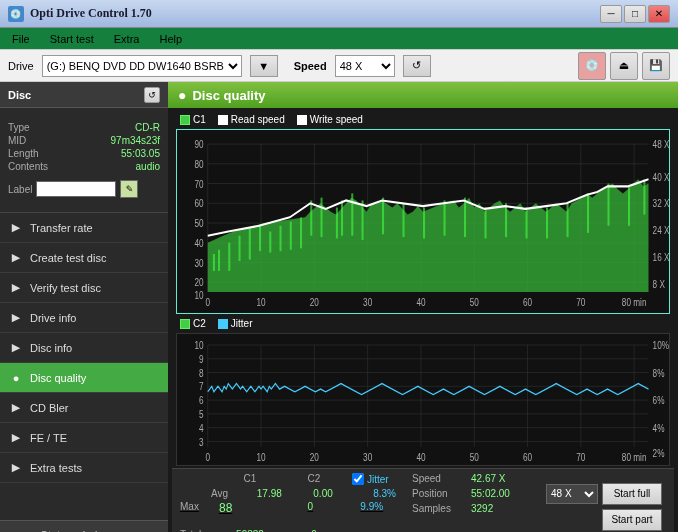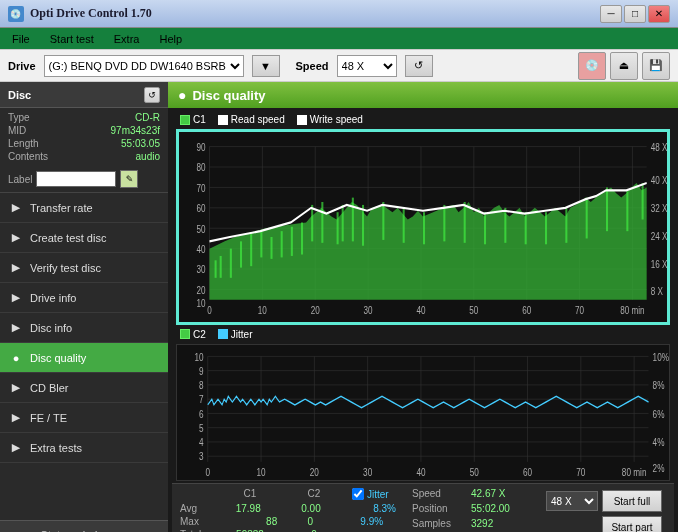--- a/index.html
+++ b/index.html
@@ -37,21 +37,21 @@
     
     .drive-bar {
       background: #f0f0f0;
       height: 32px;
       display: flex;
       align-items: center;
       padding: 0 8px;
       border-bottom: 1px solid #ccc;
       gap: 8px;
     }
-    .drive-label { font-size: 11px; font-weight: bold; }
+    .drive-label { font-size: 11px; font-weight: normal; }
     .drive-select { height: 22px; font-size: 11px; border: 1px solid #999; background: white; min-width: 200px; }
     .drive-arrow-btn { width: 28px; height: 22px; border: 1px solid #999; background: linear-gradient(to bottom, #e8e8e8, #d0d0d0); cursor: pointer; display: flex; align-items: center; justify-content: center; }
     .speed-label { font-size: 11px; font-weight: bold; margin-left: 8px; }
     .speed-select { height: 22px; font-size: 11px; border: 1px solid #999; background: white; width: 60px; }
     .toolbar-btn { width: 28px; height: 28px; border: 1px solid #999; background: linear-gradient(to bottom, #e8e8e8, #d0d0d0); cursor: pointer; display: flex; align-items: center; justify-content: center; border-radius: 2px; }
     
     
     .main-layout {
       display: flex;
       height: 466px;
@@ -69,21 +69,21 @@
       background: #3a3a3a;
       padding: 4px 8px;
       display: flex;
       align-items: center;
       justify-content: space-between;
       border-bottom: 1px solid #555;
       height: 26px;
     }
     .disc-header-text { color: white; font-size: 11px; font-weight: bold; }
     .disc-info-section {
-      padding: 4px 8px;
+      padding: 14px 8px;
       border-bottom: 1px solid #444;
     }
     .disc-info-row { display: flex; justify-content: space-between; margin-bottom: 2px; }
     .disc-info-key { color: #aaa; font-size: 10px; }
     .disc-info-val { color: #88ff88; font-size: 10px; }
     .label-row { display: flex; align-items: center; gap: 4px; margin-top: 8px; }
     .label-input { width: 80px; height: 16px; font-size: 10px; border: 1px solid #666; background: white; }
     .label-btn { width: 18px; height: 18px; border: 1px solid #666; background: #c8e0a0; cursor: pointer; display: flex; align-items: center; justify-content: center; font-size: 9px; }
     
     .sidebar-item {
@@ -152,21 +152,21 @@
       font-size: 10px;
     }
     .legend-item { display: flex; align-items: center; gap: 3px; }
     .legend-dot { width: 10px; height: 10px; }
     
     .chart-upper {
       flex: 1.4;
       background: #111;
       position: relative;
       margin: 0 4px;
-      border: 3px solid #5eead4;
+      border: 1px solid #5eead4;
     }
     .chart-lower {
       flex: 1;
       background: #111;
       position: relative;
       margin: 0 4px;
       border: 1px solid #333;
     }
     
     
@@ -497,29 +497,29 @@
         <div style="display:flex; flex-direction:column; min-width:200px;">
           <div style="display:flex; gap:4px; margin-bottom:3px;">
             <span style="width:36px; font-size:10px; color:#aaa;"></span>
             <span style="width:60px; font-size:10px; color:#aaa; text-align:center;">C1</span>
             <span style="width:60px; font-size:10px; color:#aaa; text-align:center;">C2</span>
             <div style="display:flex; align-items:center; gap:3px; margin-left:4px;">
               <input type="checkbox" checked="" style="width: 12px; height: 12px;">
               <span style="color:#44ccff; font-size:10px;">Jitter</span>
             </div>
           </div>
-          <div style="display:flex; gap:8px; margin-bottom:2px;">
+          <div style="display:flex; gap:8px; margin-bottom:2px;margin-left:31px;">
             <span style="width:36px; font-size:10px; color:#aaa;">Avg</span>
             <span style="width:60px; font-size:10px; color:#88ff88; text-align:center;">17.98</span>
             <span style="width:60px; font-size:10px; color:#88ff88; text-align:center;">0.00</span>
             <span style="width:50px; font-size:10px; color:#44ccff; text-align:right; margin-left:4px;">8.3%</span>
           </div>
-          <div style="display:flex; gap:4px; margin-bottom:2px;">
+          <div style="display:flex; gap:4px; margin-bottom:14px;text-decoration:underline;">
             <span style="width:36px; font-size:10px; color:#aaa;">Max</span>
-            <span style="width:60px; font-size:10px; color:#88ff88; text-align:right;">88</span>
+            <span style="width:60px; font-size:12px; color:#88ff88; text-align:left;">88</span>
             <span style="width:60px; font-size:10px; color:#88ff88; text-align:center;">0</span>
             <span style="width:50px; font-size:10px; color:#44ccff; text-align:center; margin-left:4px;">9.9%</span>
           </div>
           <div style="display:flex; gap:4px;">
             <span style="width:36px; font-size:10px; color:#aaa;">Total</span>
             <span style="width:60px; font-size:10px; color:#88ff88; text-align:center;">59382</span>
             <span style="width:60px; font-size:10px; color:#88ff88; text-align:center;">0</span>
           </div>
         </div>
 

